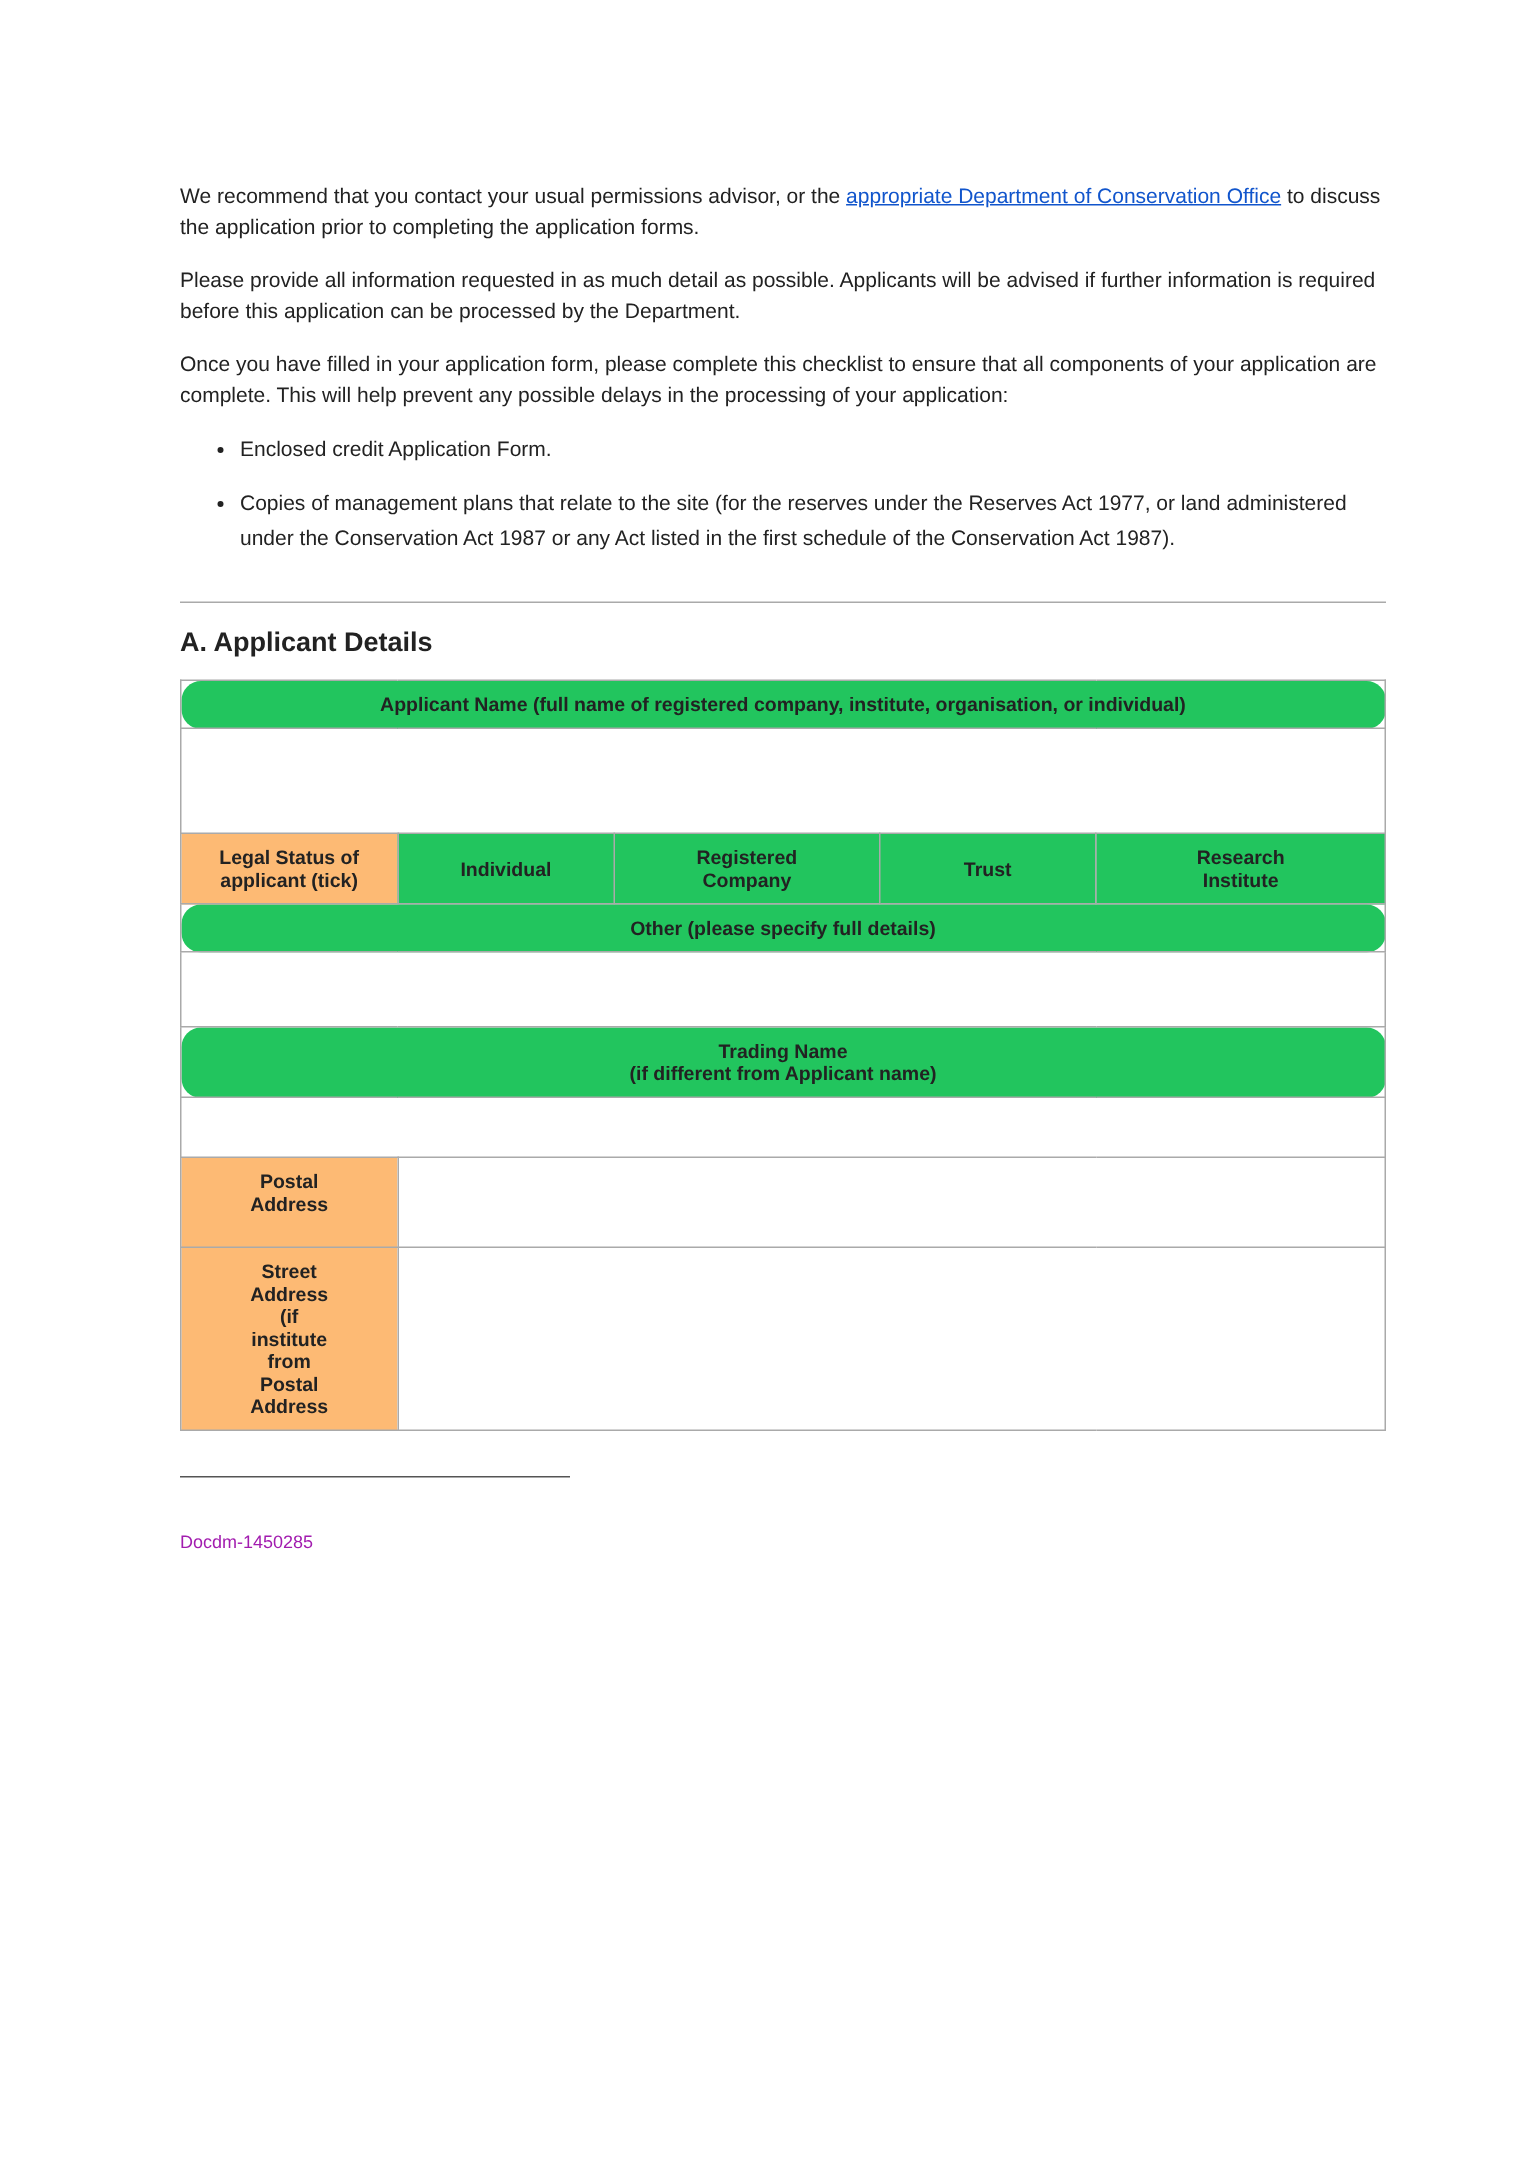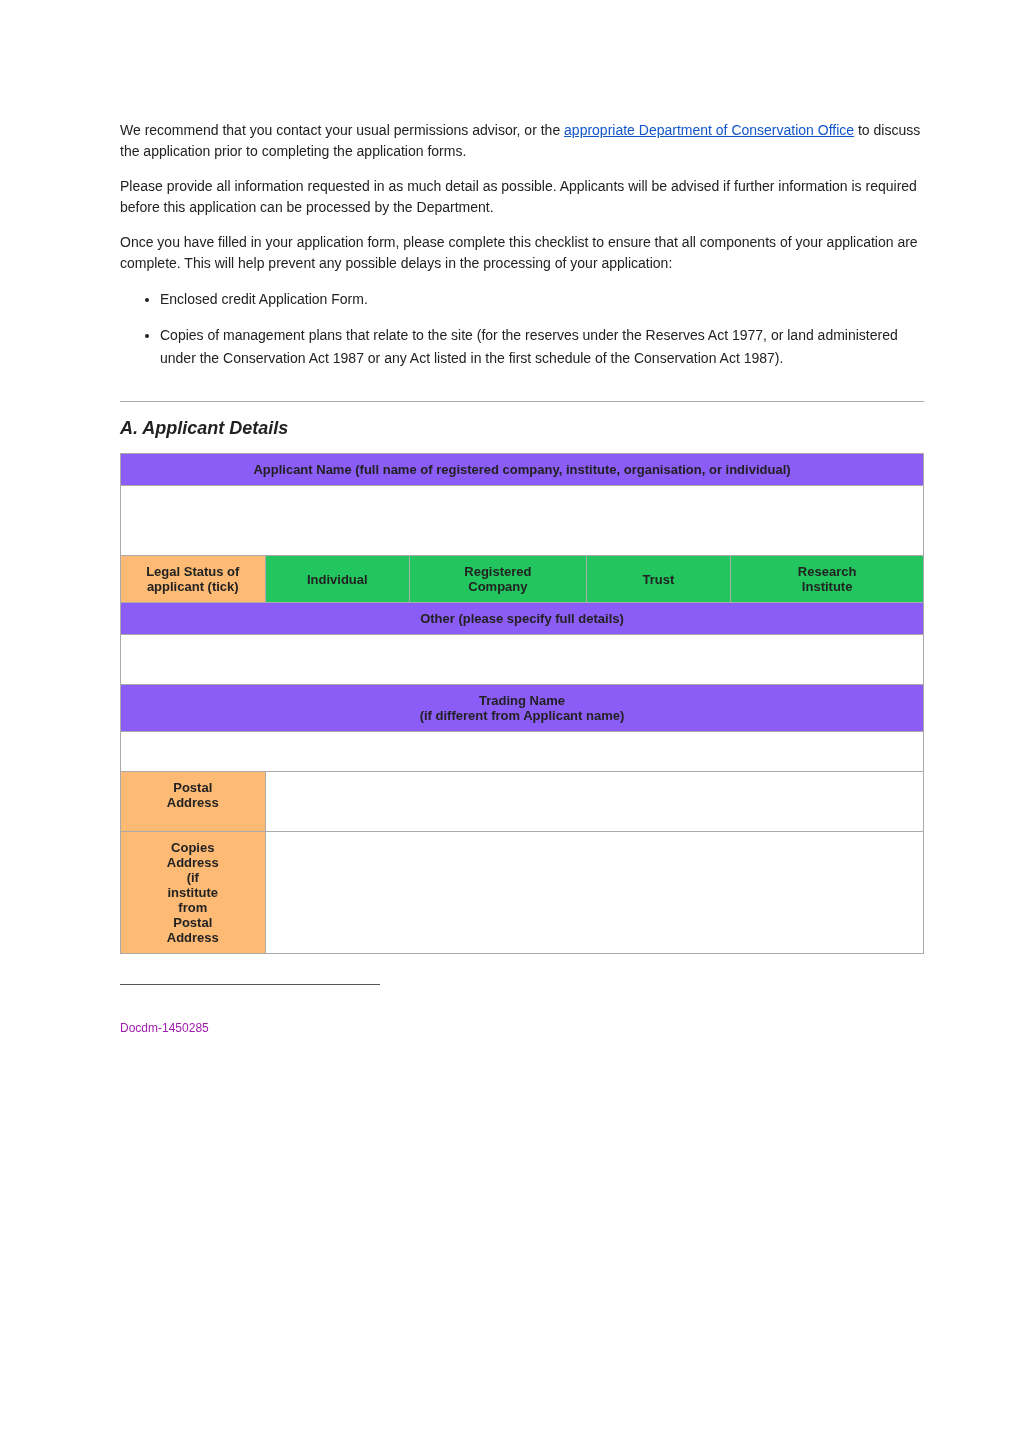--- a/index.html
+++ b/index.html
@@ -48,21 +48,20 @@
     .section-divider {
       border: none;
       border-top: 1.5px solid #aaaaaa;
       margin: 32px 0 16px 0;
     }
 
     .section-title {
       font-size: 18px;
       font-weight: bold;
       margin-bottom: 14px;
-      font-style: italic;
     }
 
     
     .applicant-table {
       width: 100%;
       border-collapse: collapse;
       border: 1px solid #aaaaaa;
       margin-bottom: 0;
     }
 
@@ -84,23 +83,24 @@
       font-weight: bold;
       text-align: center;
       vertical-align: middle;
     }
 
     .applicant-table .empty-cell {
       background-color: #ffffff;
     }
 
     .full-row-header {
-      background-color: #8b5cf6;
+      background-color: #22c55e;
       font-weight: bold;
       text-align: center;
+      border-radius: 13px;
     }
 
     .row-header-left {
       background-color: #dce6f1;
       font-weight: bold;
       text-align: left;
       vertical-align: top;
     }
 
     .footnote-line {
@@ -200,21 +200,21 @@
     <tr>
       <td colspan="1" class="label-cell row-header-left" style="vertical-align:top; padding-top:8px;">
         <span>Postal</span><br>
         <span>Address</span>
       </td>
       <td colspan="4" class="empty-cell" style="height:60px;"></td>
     </tr>
 
     <tr>
       <td class="label-cell row-header-left" style="vertical-align:top; padding-top:8px;">
-        <span>Copies</span><br>
+        <span>Street</span><br>
         <span>Address</span><br>
         <span>(if</span><br>
         <span>institute</span><br>
         <span>from</span><br>
         <span>Postal</span><br>
         <span>Address</span>
       </td>
       <td colspan="4" class="empty-cell very-tall-cell"></td>
     </tr>
 

